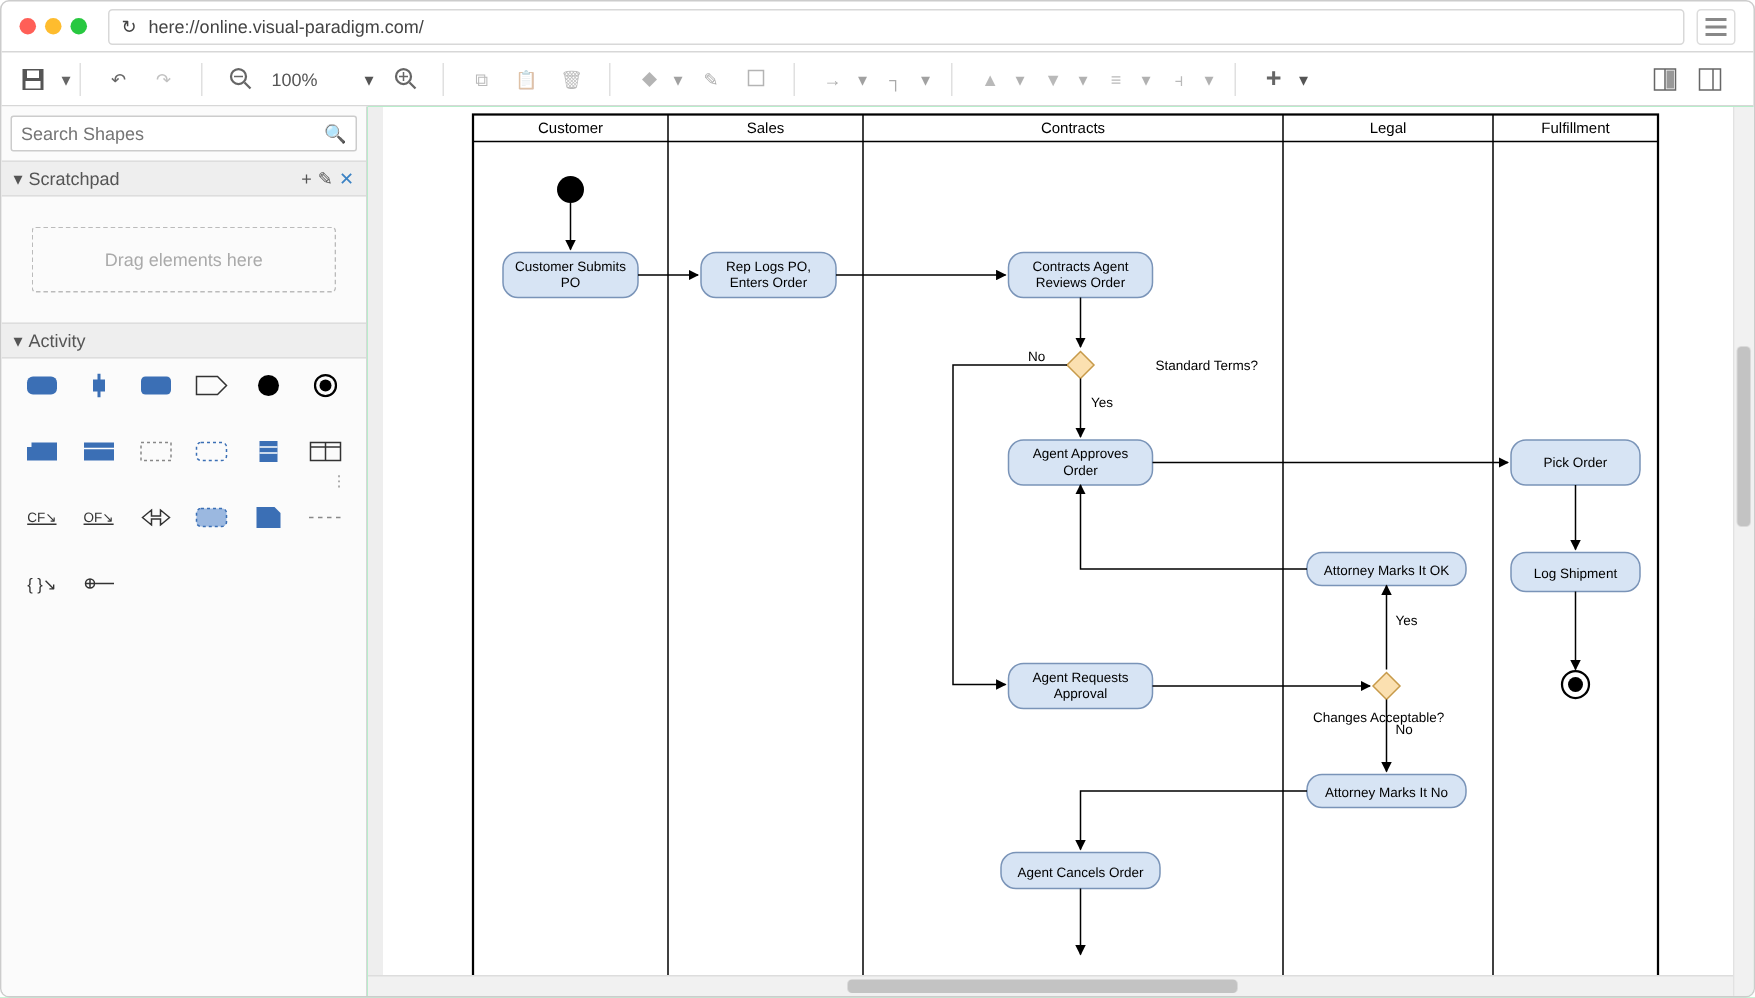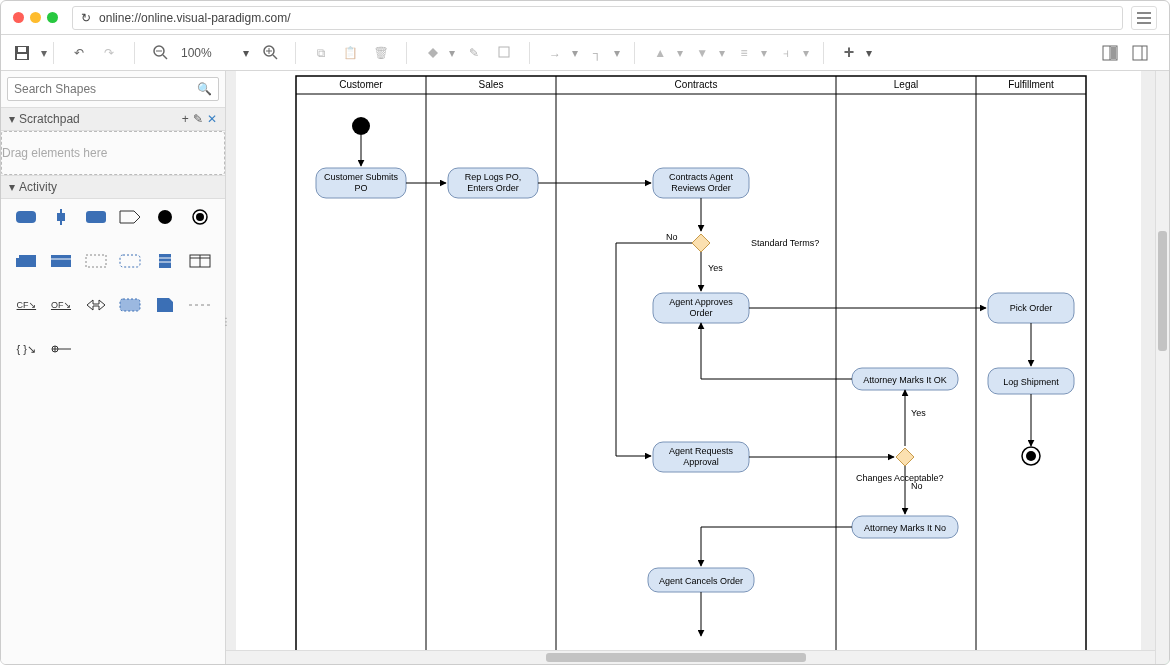--- a/index.html
+++ b/index.html
@@ -14,27 +14,27 @@
   .hamburger span{width:14px;height:2px;background:#888}
   
   .toolbar{height:36px;border-bottom:1px solid #d7d7d7;display:flex;align-items:center;padding:0 8px;gap:4px;color:#555;font-size:12px}
   .tgrp{display:flex;align-items:center;gap:4px;padding:0 8px}
   .sep{width:1px;height:22px;background:#e0e0e0}
   .tbtn{width:26px;height:26px;display:flex;align-items:center;justify-content:center;border-radius:2px;color:#666}
   .zoom{display:flex;align-items:flex-start;gap:14px;padding:0 4px}
   .spacer{flex:1}
   
   .main{display:flex;height:calc(100% - 70px)}
-  .sidebar{width:225px;border-right:1px solid #d7d7d7;display:flex;flex-direction:column;background:#fbfbfb;font-size:12px;color:#333}
+  .sidebar{width:244px;border-right:1px solid #d7d7d7;display:flex;flex-direction:column;background:#fbfbfb;font-size:12px;color:#333}
   .searchbox{padding:6px}
   .searchbox .inner{border:1px solid #ccc;border-radius:2px;display:flex;align-items:center;padding:4px 6px;background:#fff}
   .searchbox input{border:none;outline:none;flex:1;font-size:12px}
   .panelhdr{background:#eee;border-top:1px solid #ddd;border-bottom:1px solid #ddd;padding:4px 8px;display:flex;align-items:center;gap:4px;color:#555}
   .panelhdr .grow{flex:1}
-  .dropzone{margin:0;border:1px dashed #bbb;border-radius:3px;text-align:left;padding:14px 0;color:#aaa;font-size:12px}
+  .dropzone{margin:20px;border:1px dashed #bbb;border-radius:3px;text-align:center;padding:14px 0;color:#aaa;font-size:12px}
   .palette{padding:10px 12px;display:grid;grid-template-columns:repeat(6,1fr);gap:28px 8px;align-items:center;justify-items:center}
   .pal{width:22px;height:16px;font-size:11px;color:#333;display:flex;align-items:center;justify-content:center}
   .moreshapes{margin-top:auto;border-top:1px solid #ddd;padding:8px 10px;color:#444;background:#f4f4f4}
   
   .canvaswrap{flex:1;position:relative;background:#86efac}
   .canvas{position:absolute;inset:0;overflow:auto;background:#eeeeee}
   svg.diagram{display:block;margin:0}
   .vscroll{position:absolute;right:0;top:0;width:14px;height:100%;background:#f1f1f1;border-left:1px solid #ddd}
   .vscroll .thumb{position:absolute;left:2px;right:2px;top:160px;height:120px;background:#c3c3c3;border-radius:3px}
   .hscroll{position:absolute;left:0;right:14px;bottom:0;height:14px;background:#f1f1f1;border-top:1px solid #ddd}
@@ -45,21 +45,21 @@
 <body>
 
 <div class="titlebar">
   <div class="dots">
     <div class="dot r"></div>
     <div class="dot y"></div>
     <div class="dot g"></div>
   </div>
   <div class="url">
     <span>↻</span>
-    <span>online://online.visual-paradigm.com/</span>
+    <span>here://online.visual-paradigm.com/</span>
   </div>
   <div class="hamburger">
       <span></span>
       <span></span>
       <span></span>
     </div>
 </div>
 
 <div class="toolbar">
   <div class="tbtn">

